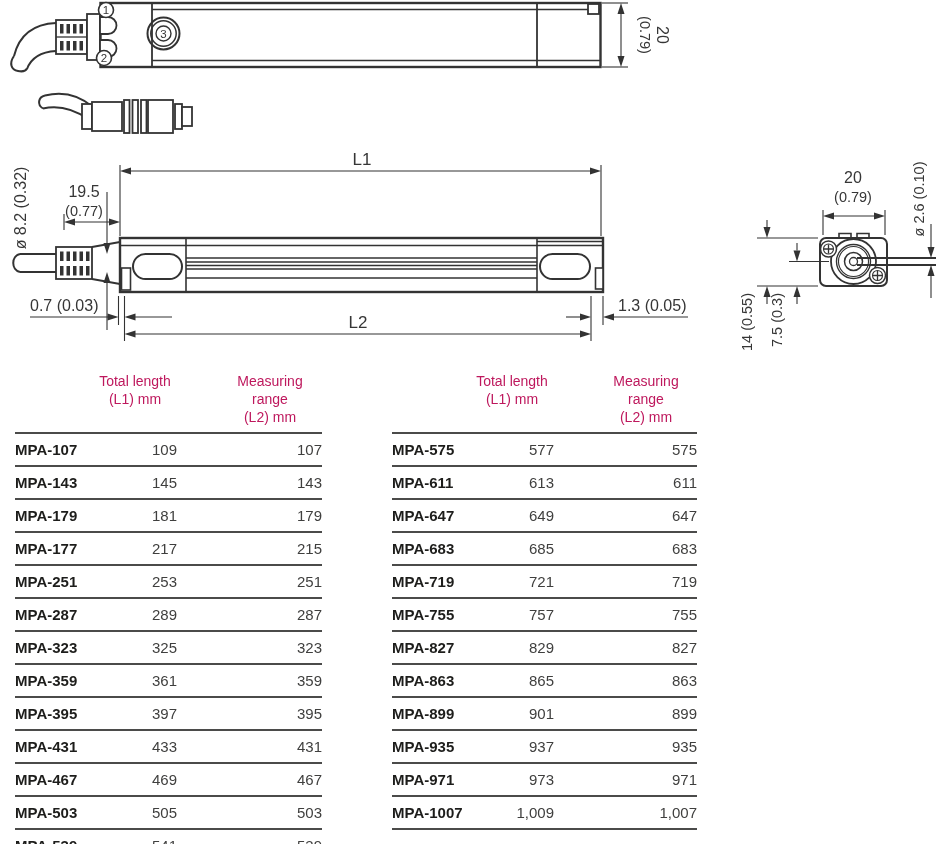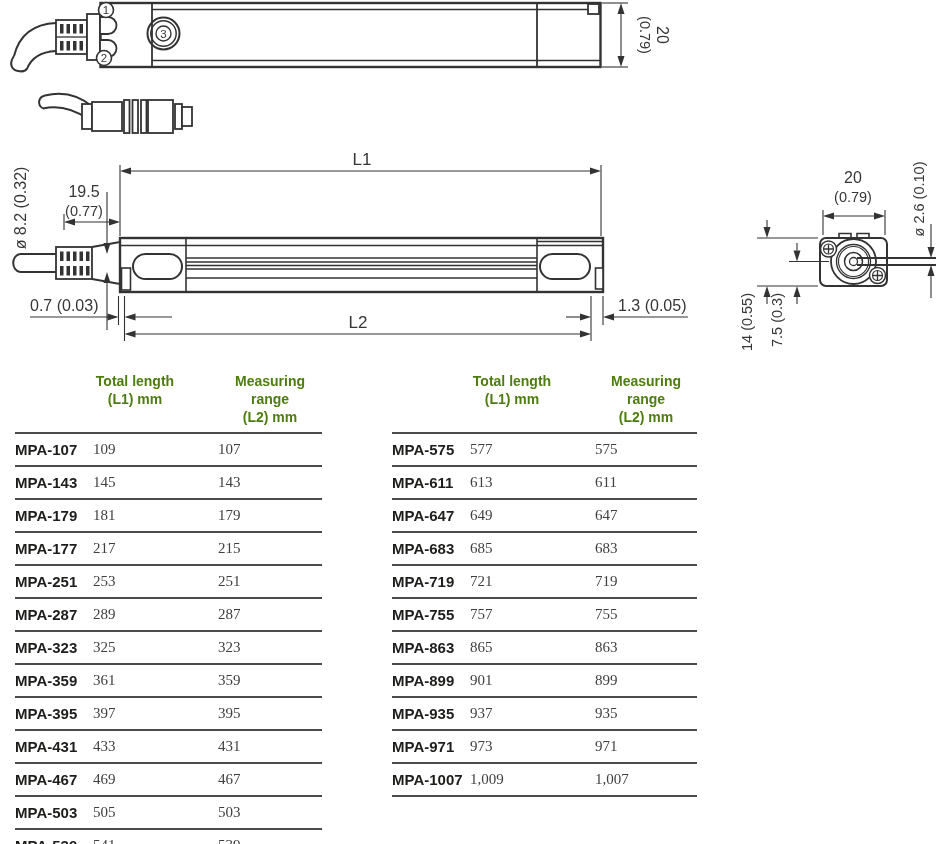--- a/index.html
+++ b/index.html
@@ -10,28 +10,28 @@
   .dimtxt{font-size:16px;}
   .dimtxt-sm{font-size:14.5px;}
   .dimtxt-lg{font-size:17px;}
   .callout-txt{font-size:11.5px;}
 
   .tbl{position:absolute;top:370px;}
   .tbl-left{left:15px;width:307px;}
   .tbl-right{left:392px;width:305px;}
   table{border-collapse:collapse;table-layout:fixed;width:100%;}
   col.c0{width:78px;} col.c1{width:84px;}
-  thead th{font-weight:bold;font-size:14px;line-height:18px;color:#4d7c0f;
+  thead th{font-weight:normal;font-size:14px;line-height:18px;color:#be185d;
            text-align:center;vertical-align:top;padding:2px 0 6px 0;
            border-bottom:2px solid #4b4b4a;margin-top:28px;}
   thead th.h-l2, td.c-l2{padding-left:41px;text-align:center;}
   tbody td{border-bottom:2px solid #4b4b4a;height:31px;font-size:15px;
            color:#3f3f3e;vertical-align:middle;padding:0;}
   td.c-model{font-weight:bold;color:#1d1d1b;text-align:left;white-space:nowrap;margin-top:44px;}
-  td.c-l1,td.c-l2{text-align:left;font-family:Liberation Serif, serif;}
+  td.c-l1,td.c-l2{text-align:right;}
 </style>
 </head>
 <body>
 
 <div class="page">
 
 <svg class="drawing-svg" width="940" height="366" viewBox="0 0 940 366">
 
   <g stroke="#333" fill="none" stroke-width="1.8">
 
@@ -408,20 +408,25 @@
             <td class="c-model">MPA-719</td>
             <td class="c-l1">721</td>
             <td class="c-l2">719</td>
           </tr>
           <tr>
             <td class="c-model">MPA-755</td>
             <td class="c-l1">757</td>
             <td class="c-l2">755</td>
           </tr>
           <tr>
+            <td class="c-model">MPA-827</td>
+            <td class="c-l1">829</td>
+            <td class="c-l2">827</td>
+          </tr>
+          <tr>
             <td class="c-model">MPA-863</td>
             <td class="c-l1">865</td>
             <td class="c-l2">863</td>
           </tr>
           <tr>
             <td class="c-model">MPA-899</td>
             <td class="c-l1">901</td>
             <td class="c-l2">899</td>
           </tr>
           <tr>

